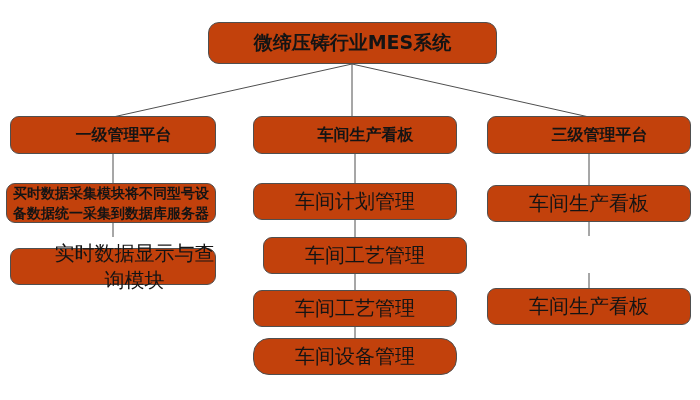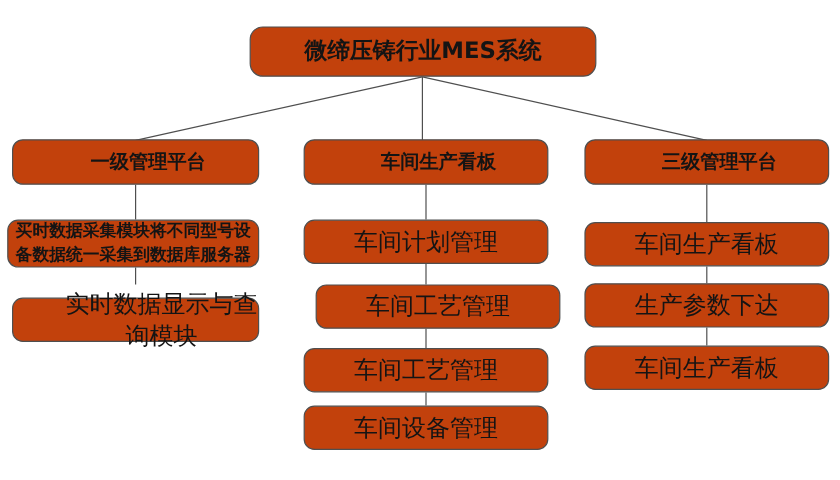--- a/index.html
+++ b/index.html
@@ -56,21 +56,21 @@
   .col2 { left: 253px; width: 204px; }
   .col3 { left: 487px; width: 204px; text-align: right; }
 
   .n-l1a { left: 6px; top: 183px; width: 210px; height: 40px;
            font-size: 14px; line-height: 1.45; padding: 15px 3px; font-weight: bold; }
   .n-l1b { top: 248px; height: 37px; padding-left: 43px; }
 
   .n-l2a { top: 183px; height: 37px; }
   .n-l2b { top: 237px; height: 37px; margin-left: 10px; }
   .n-l2c { top: 290px; height: 37px; }
-  .n-l2d { top: 338px; height: 37px; }
+  .n-l2d { top: 338px; height: 37px; border-radius: 16px; }
 
   .n-l3a { top: 185px; height: 37px; }
   .n-l3b { top: 236px; height: 37px; }
   .n-l3c { top: 288px; height: 37px; }
 
   .wire { stroke: #4f4f4f; stroke-width: 1; fill: none; }
 </style>
 </head>
 <body>
 
@@ -103,16 +103,15 @@
 
   <div class="node node-leaf n-l1a">买时数据采集模块将不同型号设备数据统一采集到数据库服务器</div>
   <div class="node node-leaf col1 n-l1b">实时数据显示与查询模块</div>
 
   <div class="node node-leaf col2 n-l2a">车间计划管理</div>
   <div class="node node-leaf col2 n-l2b">车间工艺管理</div>
   <div class="node node-leaf col2 n-l2c">车间工艺管理</div>
   <div class="node node-leaf col2 n-l2d">车间设备管理</div>
 
   <div class="node node-leaf col3 n-l3a">车间生产看板</div>
-  <div class="node node-leaf col3 n-l3b">生产参数下达</div>
   <div class="node node-leaf col3 n-l3c">车间生产看板</div>
 
 </div>
 
 </body></html>

